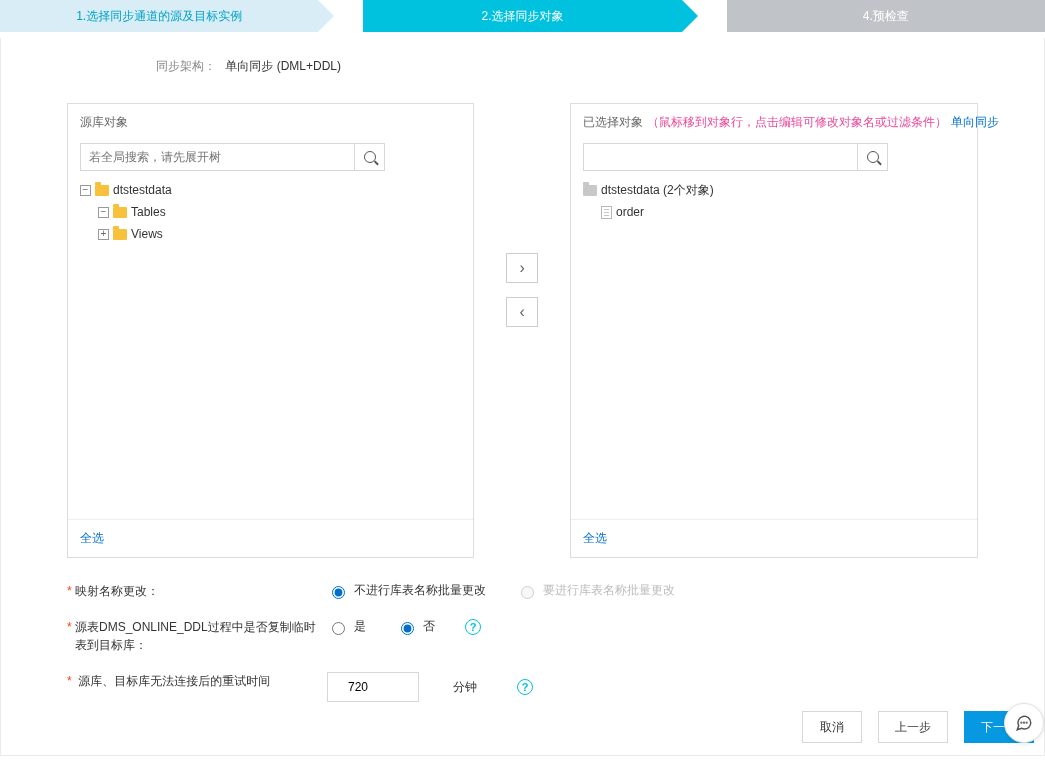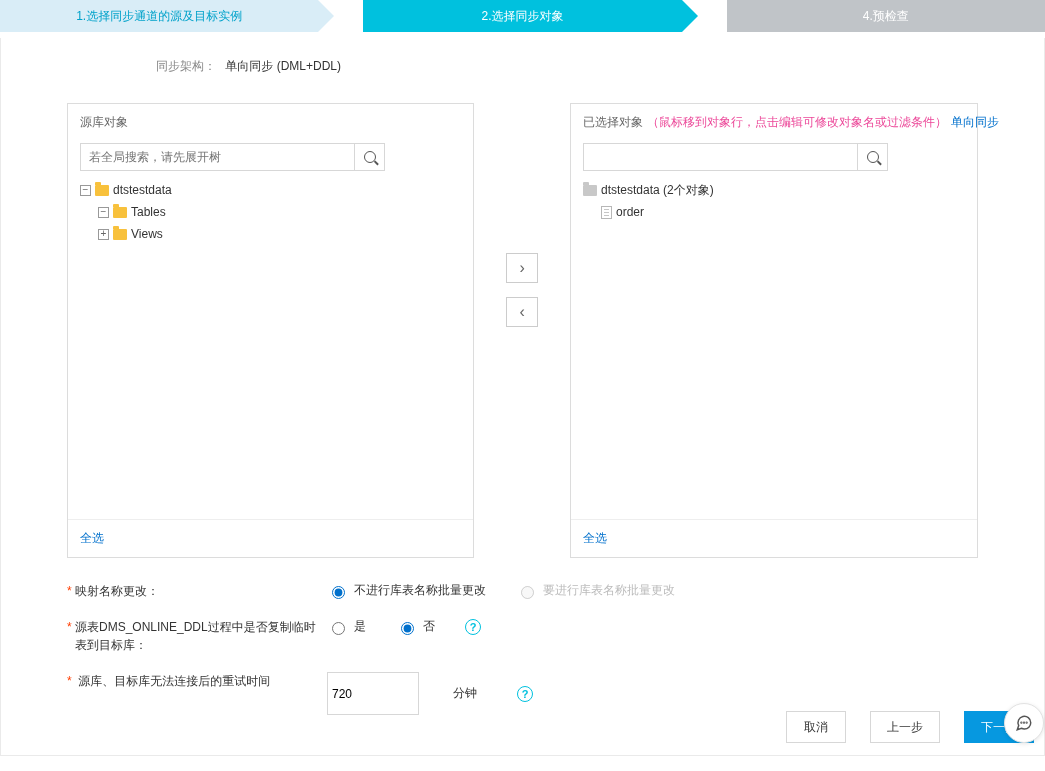--- a/index.html
+++ b/index.html
@@ -157,34 +157,34 @@
     line-height:18px;
   }
   .form-row .label .star{ color:#ff3d00; position:absolute; left:0;}
   .radios{ display:flex; align-items:center; gap:30px;}
   .radio{
     display:inline-flex; align-items:center; gap:6px;
   }
   .radio input{ accent-color:#0070cc;}
   .radio.disabled{ color:#bbb;}
   .input-num{
-    width:92px;height:43px;border:1px solid #d7d7d7;padding:0 4px;
+    width:92px;height:30px;border:1px solid #d7d7d7;padding:0 20px;
     font-size:12px;
   }
   .unit{ margin:0 10px 0 4px;}
   .help{
     width:16px;height:16px;border:1.5px solid #00c1de;border-radius:50%;
     color:#00c1de;display:inline-flex;align-items:center;justify-content:center;
     font-size:11px;font-weight:bold; cursor:help;
   }
 
   
   .footer{
     position:absolute; right:10px; bottom:12px;
-    display:flex; gap:24px; align-items:center;
+    display:flex; gap:16px; align-items:center;
   }
   .btn{
     min-width:60px; height:32px; padding:0 16px;
     border:1px solid #d7d7d7; background:#fff; color:#333;
     font-size:12px; cursor:pointer;
   }
   .btn.primary{
     background:#0698e0; border-color:#0698e0; color:#fff;
   }
   .chat-fab{

